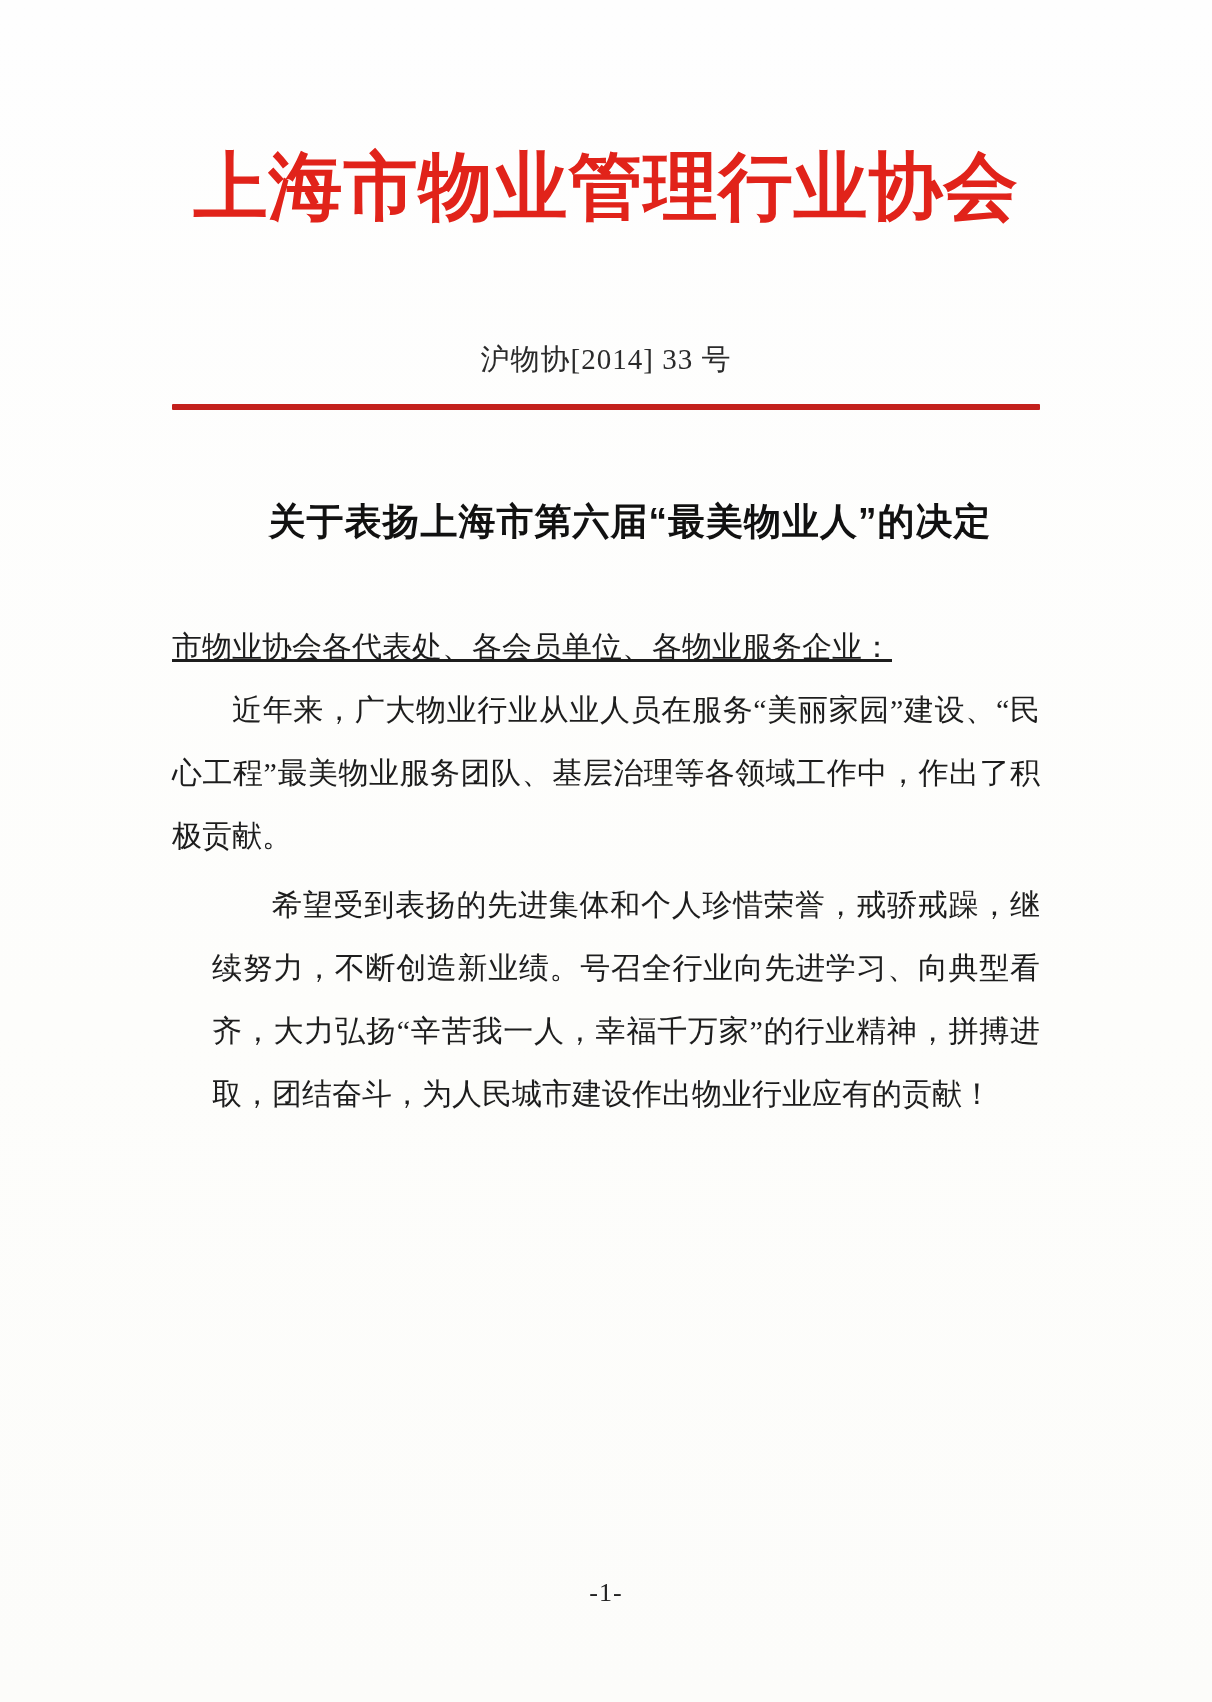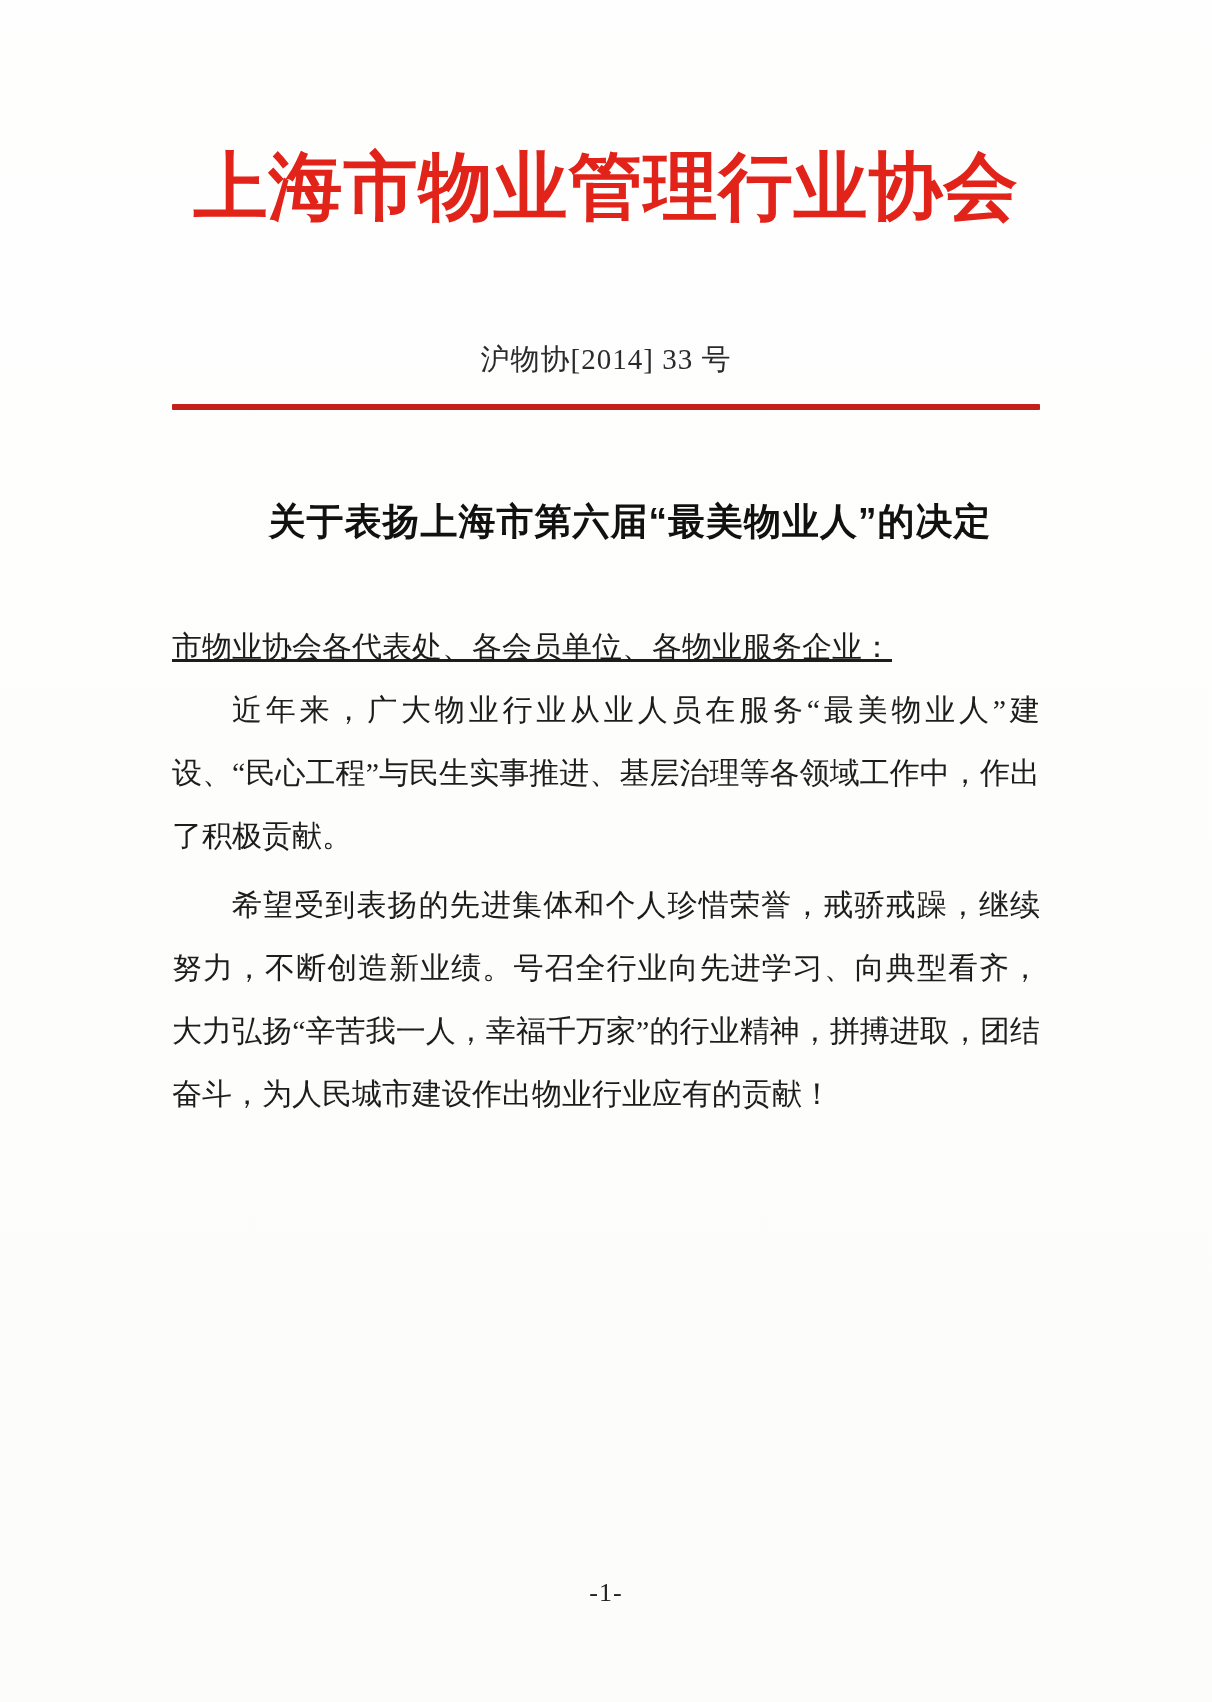--- a/index.html
+++ b/index.html
@@ -68,21 +68,21 @@
     left: 172px;
     width: 868px;
     font-size: 30px;
     line-height: 63px;
     color: #1d1d1d;
     text-align: justify;
   }
   .body-block p { text-align: justify; }
   .salutation { text-indent: 0; text-decoration: underline; }
   .body-para { text-indent: 2em; }
-  .para-gap { margin-top: 6px; }
+  .para-gap { margin-top: 6px; margin-left: 40px; }
   .page-number {
     position: absolute;
     top: 1578px;
     left: 0;
     width: 100%;
     text-align: center;
     font-size: 26px;
     color: #222222;
     letter-spacing: 1px;
   }
@@ -95,19 +95,19 @@
   <h1 class="org-title">上海市物业管理行业协会</h1>
 
   <div class="doc-number">沪物协[2014] 33 号</div>
 
   <div class="red-divider"></div>
 
   <h2 class="doc-title">关于表扬上海市第六届“最美物业人”的决定</h2>
 
   <div class="body-block">
     <p class="salutation">市物业协会各代表处、各会员单位、各物业服务企业：</p>
-    <p class="body-para">近年来，广大物业行业从业人员在服务“最美物业人”建设、“民心工程”与民生实事推进、基层治理等各领域工作中，作出了积极贡献。</p>
+    <p class="body-para">近年来，广大物业行业从业人员在服务“美丽家园”建设、“民心工程”最美物业服务团队、基层治理等各领域工作中，作出了积极贡献。</p>
     <p class="body-para para-gap">希望受到表扬的先进集体和个人珍惜荣誉，戒骄戒躁，继续努力，不断创造新业绩。号召全行业向先进学习、向典型看齐，大力弘扬“辛苦我一人，幸福千万家”的行业精神，拼搏进取，团结奋斗，为人民城市建设作出物业行业应有的贡献！</p>
   </div>
 
   <div class="page-number">-1-</div>
 
 </div>
 
 </body></html>

